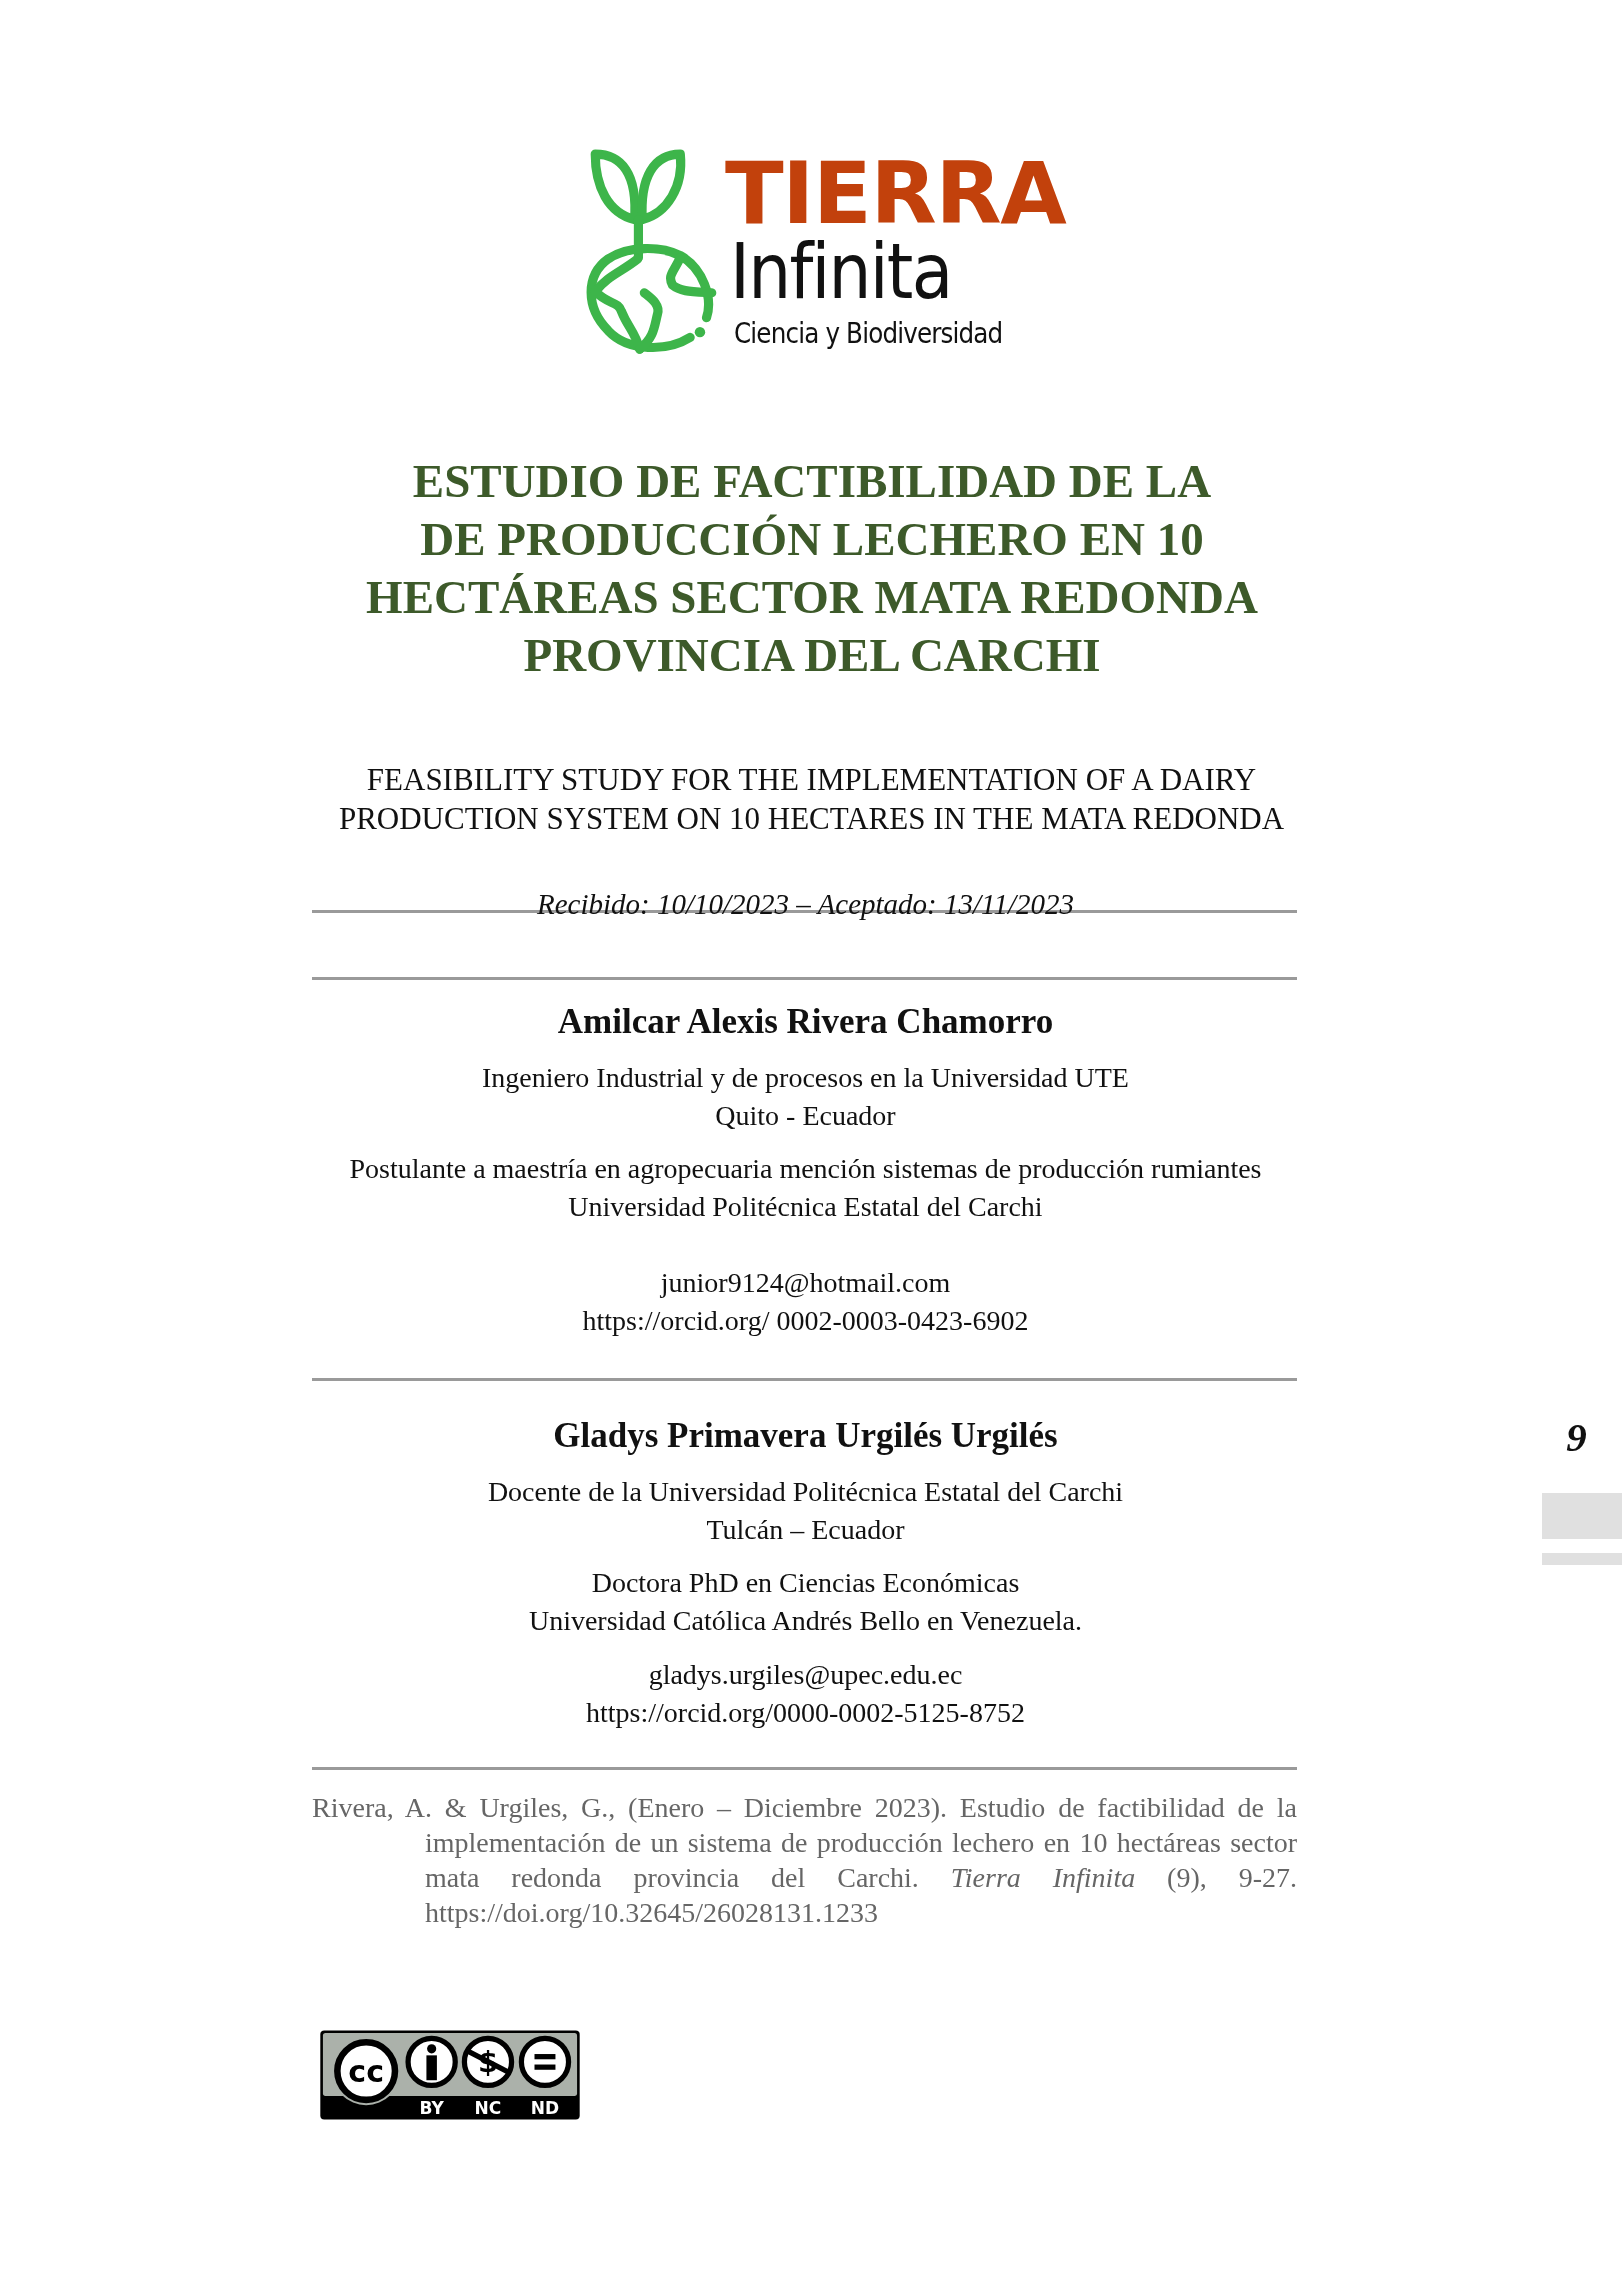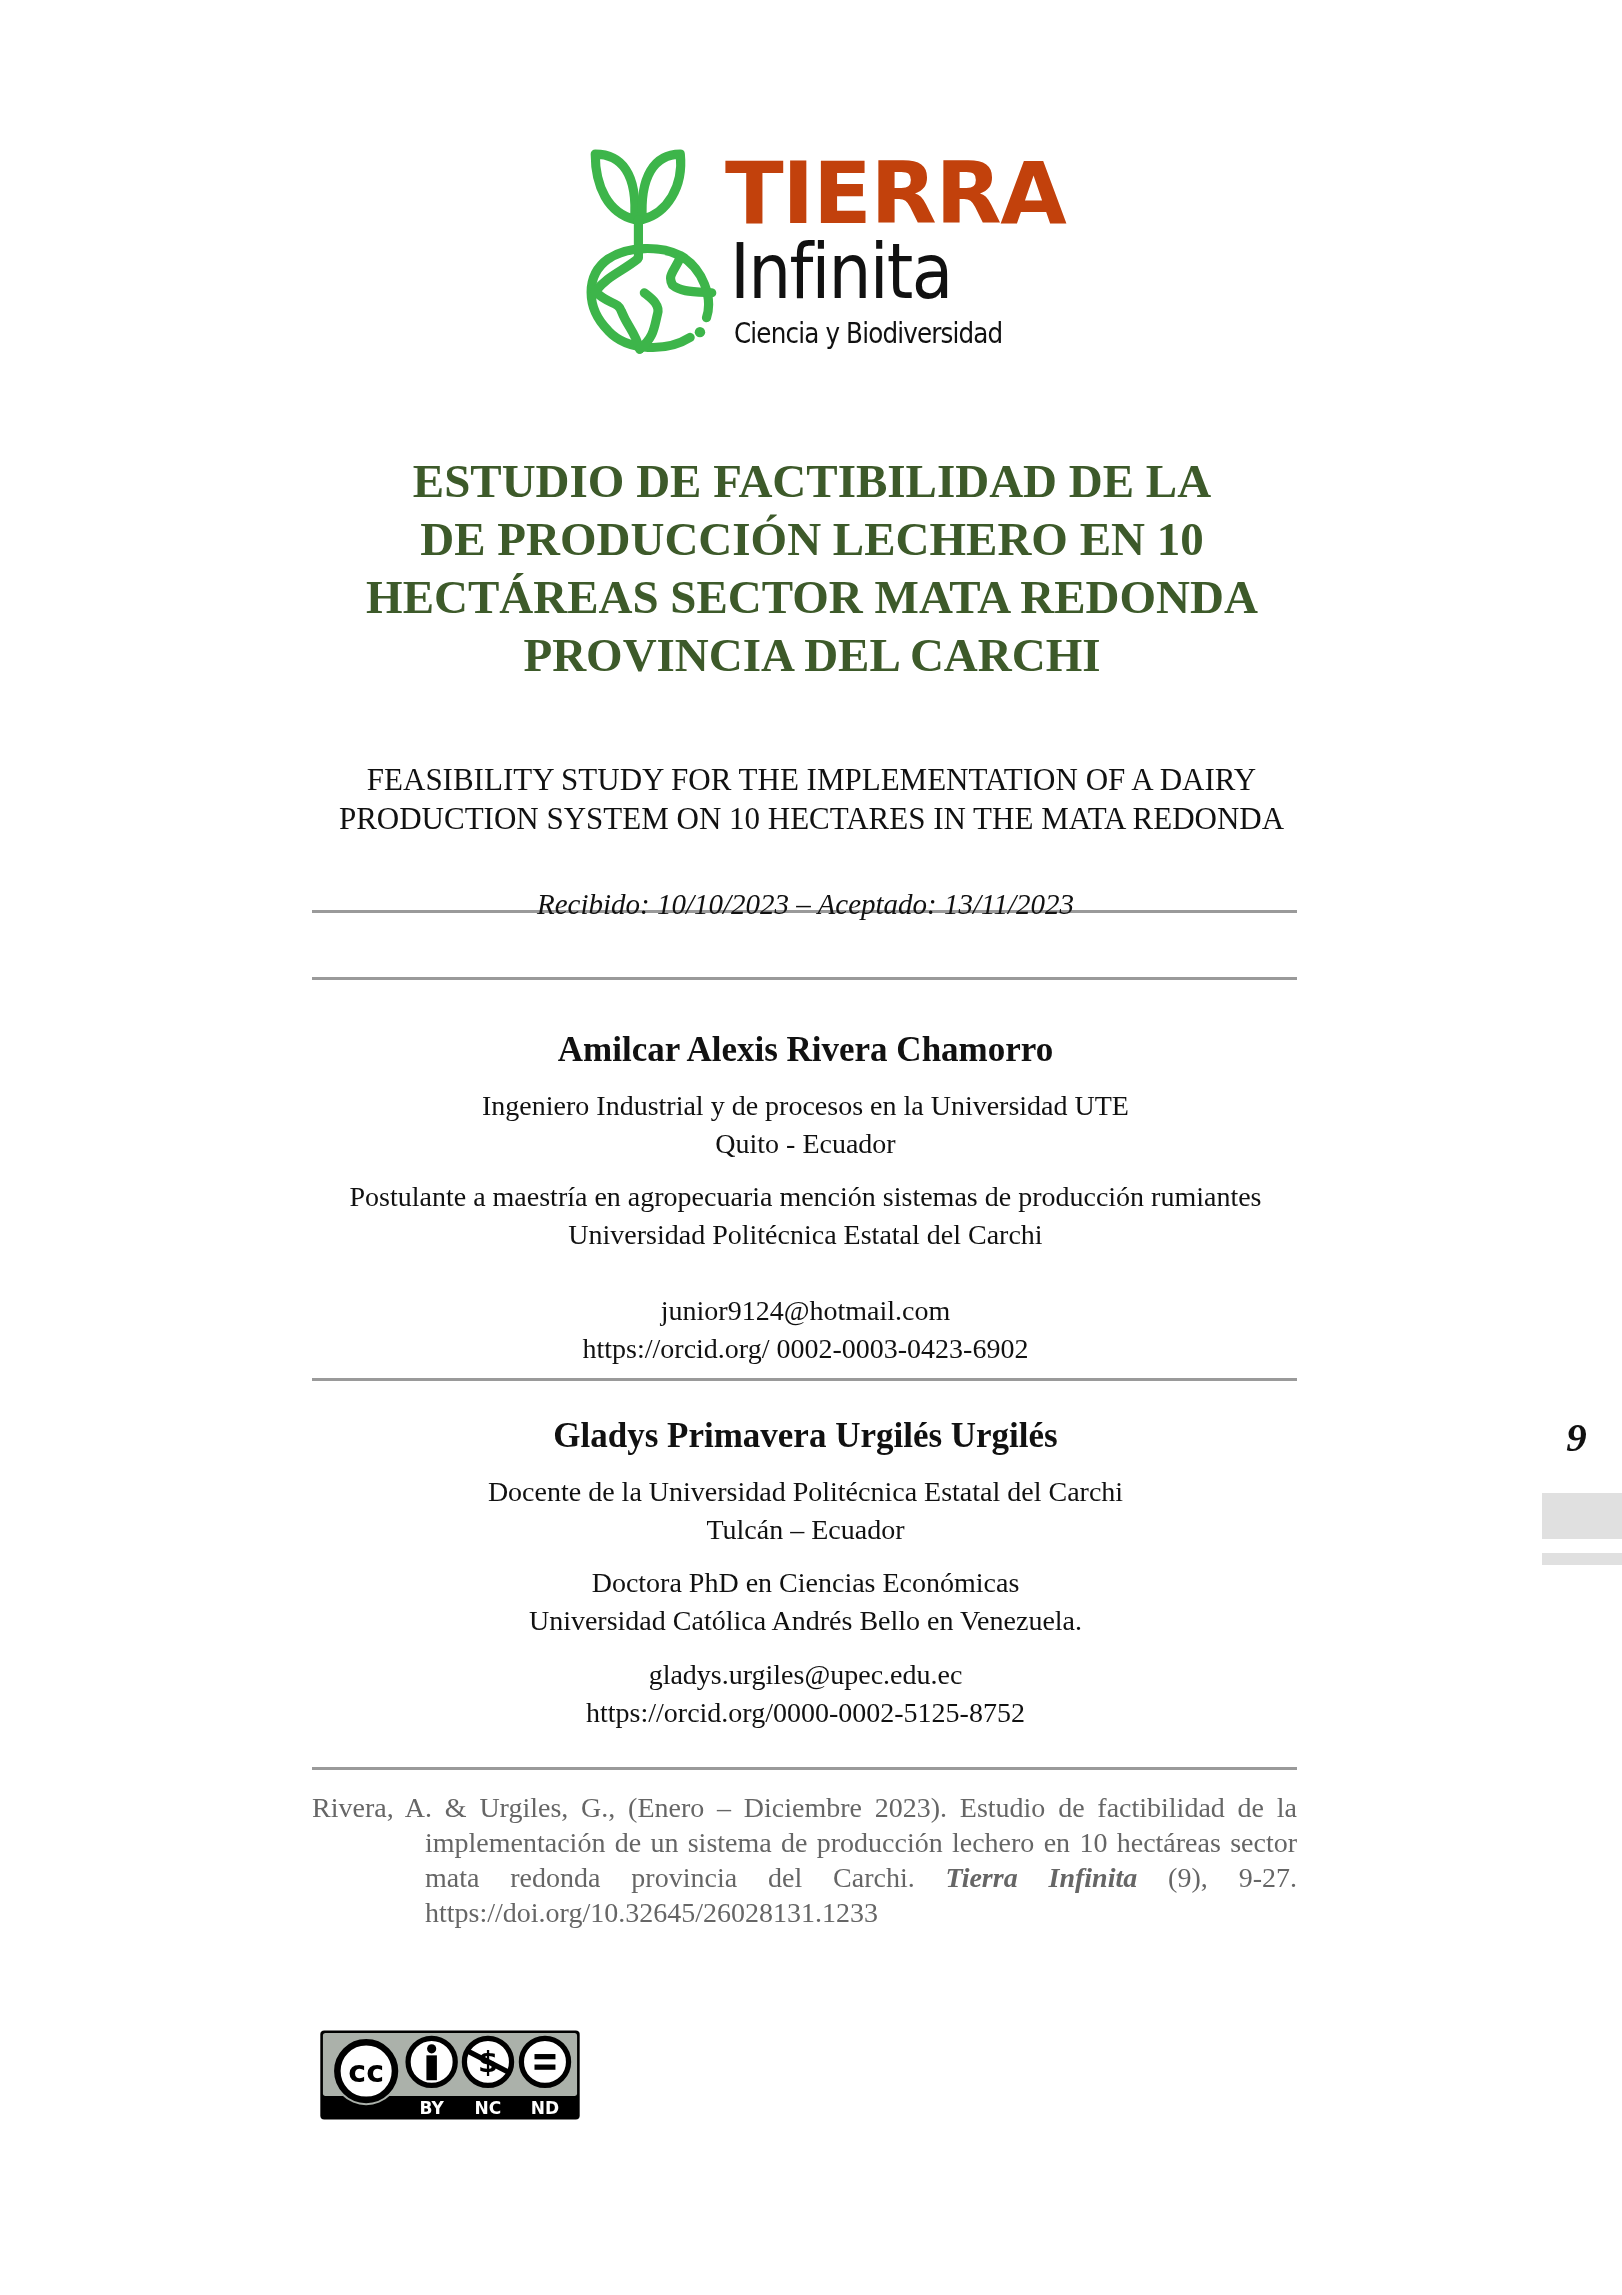--- a/index.html
+++ b/index.html
@@ -20,21 +20,21 @@
 
     .dates { position: absolute; left: 308px; top: 886px; width: 995px; text-align: center; font-style: italic; font-size: 29px; line-height: 37px; }
 
     .author { position: absolute; left: 308px; width: 995px; text-align: center; }
     .author .name { font-weight: bold; font-size: 35px; line-height: 43px; }
     .author .line { font-size: 28px; line-height: 38px; }
     .gap-s { height: 15.7px; }
     .gap-m { height: 38px; }
 
     .citation { position: absolute; left: 312px; top: 1790px; width: 985px; font-size: 28px; line-height: 35px; color: #666; text-align: justify; padding-left: 113px; text-indent: -113px; box-sizing: border-box; }
-    .citation i { font-style: italic; font-weight: bold; }
+    .citation i { font-style: italic; }
 
     
     .page-num { position: absolute; left: 1557px; top: 1413px; width: 39px; text-align: center; font-weight: bold; font-style: italic; font-size: 41px; color: #111; }
     .tab1 { position: absolute; left: 1542px; top: 1493px; width: 81px; height: 46px; background: #e0e0e0; }
     .tab2 { position: absolute; left: 1542px; top: 1553px; width: 81px; height: 11.8px; background: #e0e0e0; }
 
     
     .cc { position: absolute; left: 319px; top: 2029px; width: 262px; height: 92px; }
   </style>
 </head>
@@ -67,21 +67,21 @@
 
 <div class="title-en">
   <div>FEASIBILITY STUDY FOR THE IMPLEMENTATION OF A DAIRY</div>
   <div>PRODUCTION SYSTEM ON 10 HECTARES IN THE MATA REDONDA</div>
 </div>
 
 <div class="rule" style="top:910px;"></div>
 <div class="dates">Recibido: 10/10/2023 – Aceptado: 13/11/2023</div>
 <div class="rule" style="top:977px;"></div>
 
-<div class="author" style="top:1000px;margin-top:28px;">
+<div class="author" style="top:1000px;">
   <div class="name">Amilcar Alexis Rivera Chamorro</div>
   <div class="gap-s"></div>
   <div class="line">Ingeniero Industrial y de procesos en la Universidad UTE</div>
   <div class="line">Quito - Ecuador</div>
   <div class="gap-s"></div>
   <div class="line">Postulante a maestría en agropecuaria mención sistemas de producción rumiantes</div>
   <div class="line">Universidad Politécnica Estatal del Carchi</div>
   <div class="gap-m"></div>
   <div class="line">junior9124@hotmail.com</div>
   <div class="line">https://orcid.org/ 0002-0003-0423-6902</div>

